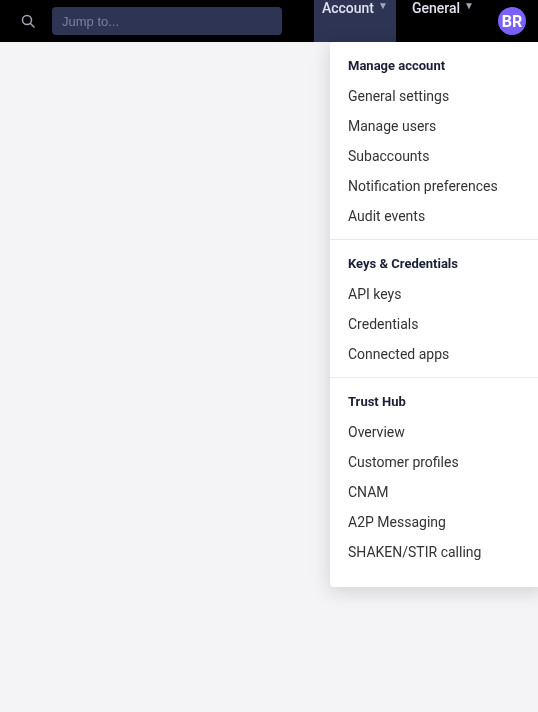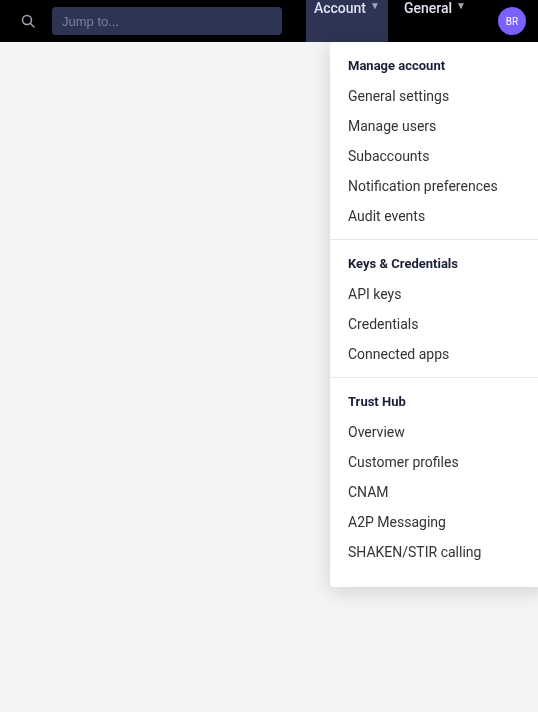--- a/index.html
+++ b/index.html
@@ -72,26 +72,26 @@
       font-size: 10px;
       color: #a0a5b8;
     }
 
     .avatar {
       width: 28px;
       height: 28px;
       border-radius: 50%;
       background: #7b61ff;
       color: #fff;
-      font-size: 10px;
-      font-weight: 400;
+      font-size: 16px;
+      font-weight: 700;
       display: flex;
       align-items: center;
       justify-content: center;
-      margin-left: 16px;
+      margin-left: 8px;
     }
 
     
     .dropdown-overlay {
       position: absolute;
       top: 42px;
       left: 330px;
       width: 215px;
       background: #fff;
       box-shadow: 0 4px 20px rgba(0,0,0,0.15);

